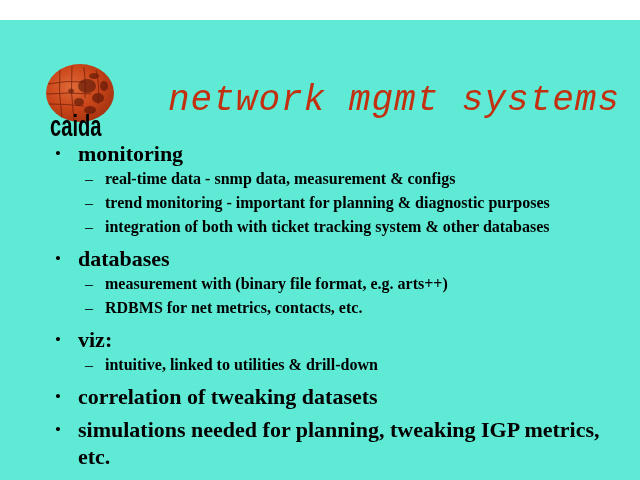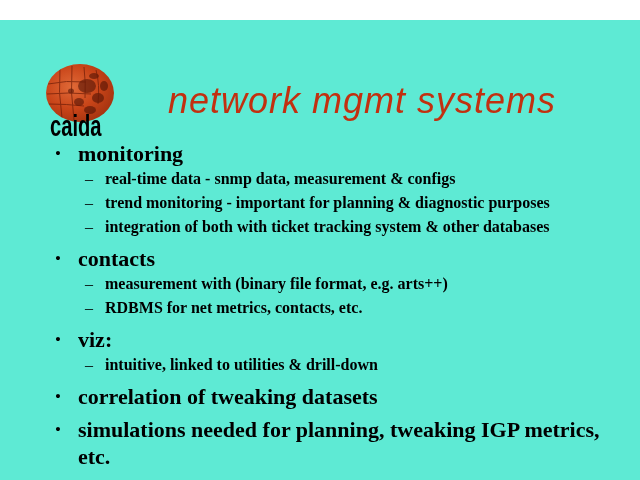--- a/index.html
+++ b/index.html
@@ -37,21 +37,21 @@
     line-height:28px;
     letter-spacing:0px;
     color:#000;
     transform:scale(0.72,1.05);
     transform-origin:left top;
   }
 
   
   .title{
     position:absolute;left:168px;top:60px;
-    font-family:Liberation Sans, sans-serif;
+    font-family:Liberation Mono, monospace;
     font-style:italic;
     font-size:36px;
     letter-spacing:1px;
     color:var(--title-color);
     white-space:nowrap;
   }
 
   
   ul.bullets{
     position:absolute;left:55px;top:114px;width:552px;
@@ -124,21 +124,21 @@
       <li class="l2">
         <span class="marker">–</span>
         <span class="text">trend monitoring - important for planning &amp; diagnostic purposes</span>
       </li>
       <li class="l2">
         <span class="marker">–</span>
         <span class="text">integration of both with ticket tracking system &amp; other databases</span>
       </li>
       <li class="l1">
         <span class="marker">•</span>
-        <span class="text">contacts</span>
+        <span class="text">databases</span>
       </li>
       <li class="l2">
         <span class="marker">–</span>
         <span class="text">measurement with (binary file format, e.g. arts++)</span>
       </li>
       <li class="l2">
         <span class="marker">–</span>
         <span class="text">RDBMS for net metrics, contacts, etc.</span>
       </li>
       <li class="l1">

